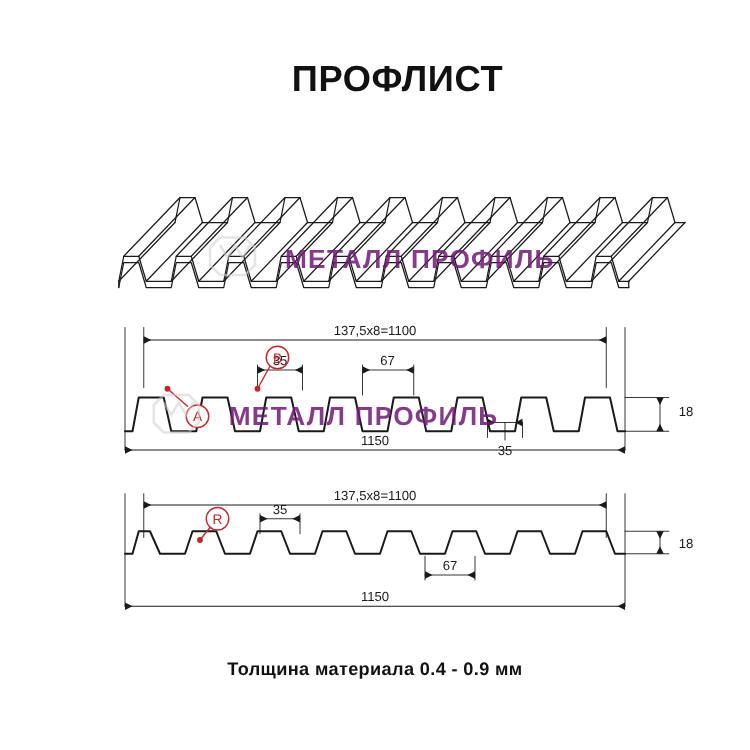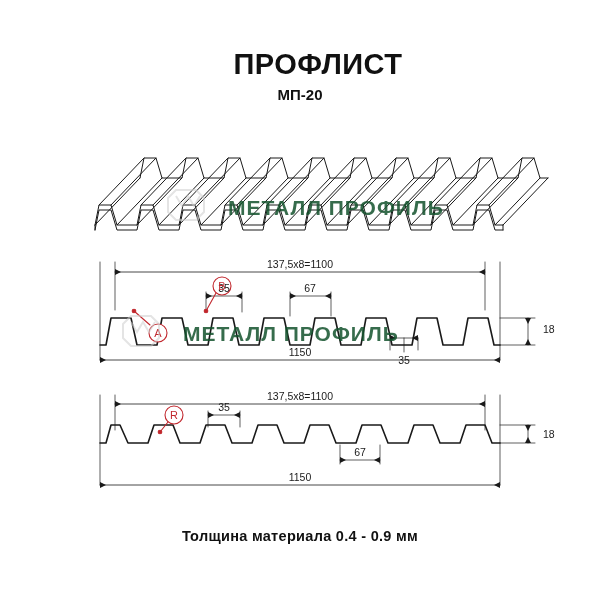--- a/index.html
+++ b/index.html
@@ -54,35 +54,34 @@
   svg.draw {
     position: absolute;
     left: 0; top: 0;
     width: 600px;
     height: 600px;
   }
   .wm {
     position: absolute;
     font-family: "Liberation Sans", sans-serif;
     font-weight: bold;
-    color: #14532d;
+    color: #701a75;
     opacity: 0.85;
     white-space: nowrap;
     pointer-events: none;
   }
   .wm1 { left: 228px; top: 196px; font-size: 21px; letter-spacing: 1px; }
   .wm2 { left: 183px; top: 322px; font-size: 21px; letter-spacing: 1px; }
 </style>
 </head>
 <body>
 
 <div class="page">
 
   <div class="title">ПРОФЛИСТ</div>
-  <div class="subtitle">МП-20</div>
 
   <svg class="draw" viewBox="0 0 600 600">
     <g fill="none" stroke="#1a1a1a" stroke-width="1" stroke-linejoin="round" stroke-linecap="round">
 
       <g stroke-width="1">
 
         <path d="M95,225 L99,205 L111,205 L117,225 L137,225 L141,205 L153,205 L159,225 L179,225
                  L183,205 L195,205 L201,225 L221,225 L225,205 L237,205 L243,225 L263,225
                  L267,205 L279,205 L285,225 L305,225 L309,205 L321,205 L327,225 L347,225
                  L351,205 L363,205 L369,225 L389,225 L393,205 L405,205 L411,225 L431,225

